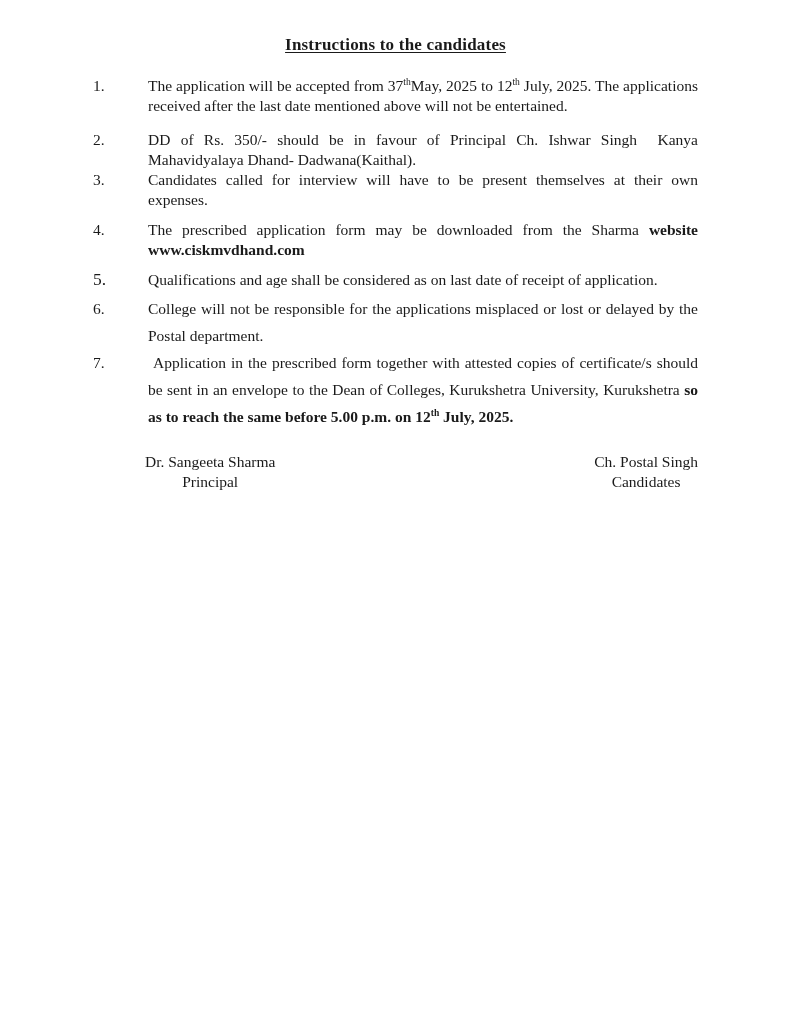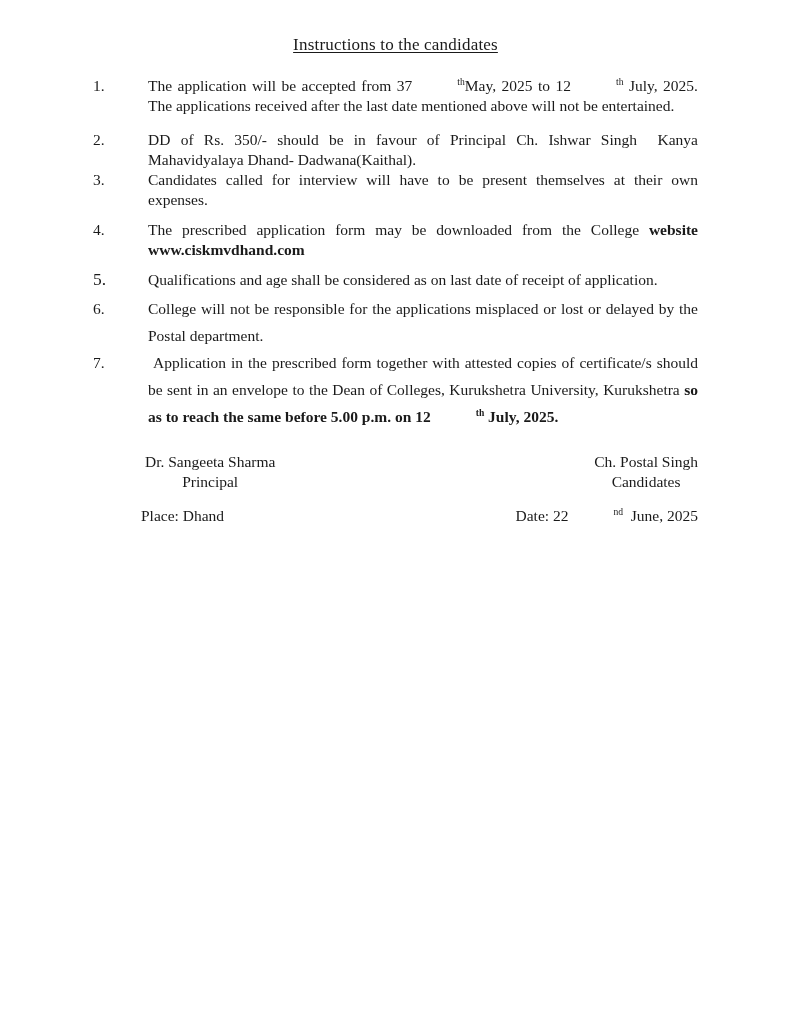--- a/index.html
+++ b/index.html
@@ -17,21 +17,21 @@
   .page {
     box-sizing: border-box;
     width: 791px;
     height: 1024px;
     padding: 35px 93px 0 93px;
   }
   .title {
     margin: 0;
     font-size: 17px;
     line-height: 20px;
-    font-weight: normal;
+    font-weight: bold;
     text-align: center;
     text-decoration: underline;
     text-underline-offset: 2px;
     letter-spacing: 0.2px;
   }
   .items {
     font-size: 15.5px;
   }
   .item {
     display: flex;
@@ -50,21 +50,20 @@
   .item-3 { margin-top: 0; }
   .item-4 { margin-top: 10px; }
   .item-5 { margin-top: 10px; }
   .item-6 { margin-top: 5px; line-height: 27px; }
   .item-7 { margin-top: 0; line-height: 27px; }
   .item-5 .num { font-size: 17.5px; line-height: 19px; }
   sup {
     font-size: 62%;
     line-height: 0;
     vertical-align: super;
-    margin-left: 45px;
   }
   .seg-bold { font-weight: bold; }
   .sig-row {
     display: flex;
     justify-content: space-between;
     margin-top: 22px;
     padding-left: 52px;
     font-size: 15.5px;
     line-height: 20px;
   }
@@ -93,21 +92,21 @@
       <div class="item item-2">
         <div class="num">2.</div>
         <div class="txt"><span>DD of Rs. 350/- should be in favour of Principal Ch. Ishwar Singh &nbsp;Kanya Mahavidyalaya Dhand- Dadwana(Kaithal).</span></div>
       </div>
       <div class="item item-3">
         <div class="num">3.</div>
         <div class="txt"><span>Candidates called for interview will have to be present themselves at their own expenses.</span></div>
       </div>
       <div class="item item-4">
         <div class="num">4.</div>
-        <div class="txt"><span>The prescribed application form may be downloaded from the College </span><span class="seg-bold">website www.ciskmvdhand.com</span></div>
+        <div class="txt"><span>The prescribed application form may be downloaded from the Sharma </span><span class="seg-bold">website www.ciskmvdhand.com</span></div>
       </div>
       <div class="item item-5">
         <div class="num">5.</div>
         <div class="txt"><span>Qualifications and age shall be considered as on last date of receipt of application.</span></div>
       </div>
       <div class="item item-6">
         <div class="num">6.</div>
         <div class="txt"><span>College will not be responsible for the applications misplaced or lost or delayed by the Postal department.</span></div>
       </div>
       <div class="item item-7">
@@ -120,18 +119,14 @@
     <div class="sig">
       <div>Dr. Sangeeta Sharma</div>
       <div>Principal</div>
     </div>
     <div class="sig">
       <div>Ch. Postal Singh</div>
       <div>Candidates</div>
     </div>
   </div>
 
-  <div class="meta-row">
-    <div>Place: Dhand</div>
-    <div id="date-text"><span>Date: 22</span><sup>nd</sup><span>&nbsp; June, 2025</span></div>
-  </div>
 
 </div>
 
 </body></html>

